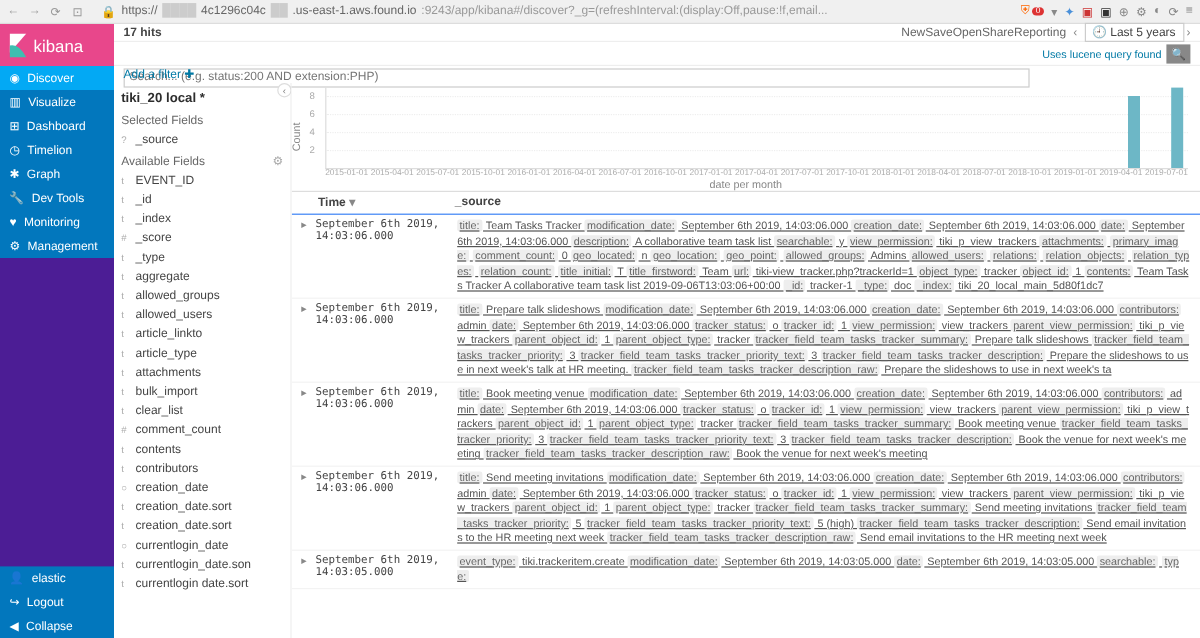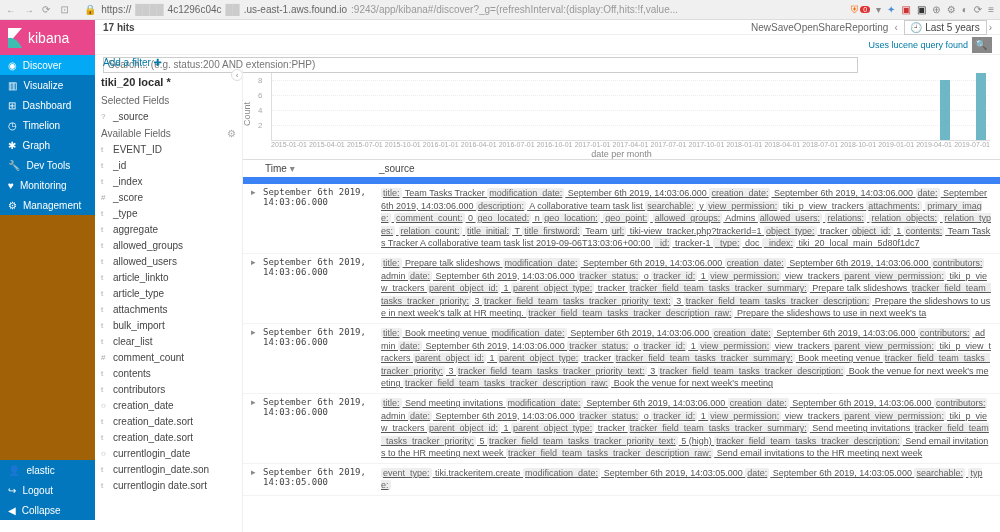--- a/index.html
+++ b/index.html
@@ -7,21 +7,21 @@
 
 
 .browser-bar { height: 20px; background: #f0f0f0; display: flex; align-items: center; padding: 0 6px; border-bottom: 1px solid #ddd; font-size: 10px; }
 .browser-bar .nav-btns { display: flex; gap: 8px; margin-right: 10px; color: #999; }
 .browser-bar .url-area { flex: 1; display: flex; align-items: center; gap: 4px; color: #666; padding: 0 4px; }
 .browser-bar .url-area .lock { color: #888; }
 .browser-bar .right-icons { display: flex; gap: 6px; color: #888; align-items: center; }
 .badge { background: #d33; color: #fff; border-radius: 7px; font-size: 7px; padding: 0 3px; margin-left: -4px; }
 
 
-.sidebar { position: absolute; left: 0; top: 20px; width: 95px; bottom: 12px; background: #a16207; color: #fff; }
+.sidebar { position: absolute; left: 0; top: 20px; width: 95px; bottom: 0; background: #4c1d95; color: #fff; }
 .sidebar .logo { height: 35px; display: flex; align-items: center; padding-left: 8px; font-size: 14px; font-weight: 300; background: #e8478b; }
 .sidebar .logo svg { margin-right: 4px; }
 .sidebar .nav { background: #0277bd; }
 .sidebar .nav-item { height: 20px; display: flex; align-items: center; padding-left: 8px; font-size: 10px; gap: 6px; cursor: pointer; }
 .sidebar .nav-item.active { background: #03a9f4; }
 .sidebar .bottom { position: absolute; bottom: 0; left: 0; right: 0; }
 
 
 .main { position: absolute; left: 95px; top: 20px; right: 0; bottom: 0; background: #fff; display: flex; flex-direction: column; }
 
@@ -55,21 +55,21 @@
 
 .chart { height: 90px; position: relative; padding: 0 10px 18px 28px; }
 .chart .ylabel { position: absolute; left: 4px; top: 50%; transform: translate(-50%,-50%) rotate(-90deg); font-size: 9px; color: #888; }
 .chart .plot { position: absolute; left: 28px; right: 10px; top: 4px; bottom: 18px; border-bottom: 1px solid #ddd; border-left: 1px solid #ddd; }
 .chart .gridline { position: absolute; left: 0; right: 0; border-top: 1px dotted #eee; }
 .chart .ytick { position: absolute; left: -14px; font-size: 8px; color: #aaa; transform: translateY(-50%); }
 .chart .bar { position: absolute; width: 10px; background: #6db7c6; bottom: 0; }
 .chart .xaxis { position: absolute; left: 28px; right: 10px; bottom: 10px; height: 8px; display: flex; justify-content: space-between; font-size: 7px; color: #aaa; }
 .chart .xlabel { position: absolute; left: 0; right: 0; bottom: 0; text-align: center; font-size: 9px; color: #888; }
 
-.table-header { display: flex; padding: 3px 8px; border-top: 1px solid #ddd; border-bottom: 7px solid #3b82f6; font-size: 10px; font-weight: normal; }
+.table-header { display: flex; padding: 3px 8px; border-top: 1px solid #ddd; border-bottom: 1px solid #3b82f6; font-size: 10px; font-weight: bold; }
 .table-header .col-time { width: 128px; padding-left: 14px; }
 .table-header .col-src { flex: 1; }
 
 .docs { flex: 1; overflow-y: auto; font-family: Menlo, Consolas, monospace; font-size: 9px; color: #555; }
 .doc-row { display: flex; border-bottom: 1px solid #f3f3f3; padding: 3px 8px; }
 .doc-row .expander { width: 12px; color: #888; }
 .doc-row .time { width: 118px; color: #444; font-family: Menlo, monospace; }
 .doc-row .source { flex: 1; line-height: 1.4; word-break: break-all; text-decoration: underline; }
 .doc-row .k { background: #eee; color: #666; padding: 0 2px; border-radius: 2px; margin-right: 1px; }
 </style>
@@ -83,21 +83,21 @@
     <span>⟳</span>
   </div>
   <span style="margin-right:12px;color:#999">⊡</span>
   <div class="url-area">
     <span class="lock">🔒</span>
     <span>https://</span>
     <span style="color:#ccc">████</span>
     <span>4c1296c04c</span>
     <span style="color:#ccc">██</span>
     <span>.us-east-1.aws.found.io</span>
-    <span style="color:#999">:9243/app/kibana#/discover?_g=(refreshInterval:(display:Off,hits:!f,value...</span>
+    <span style="color:#999">:9243/app/kibana#/discover?_g=(refreshInterval:(display:Off,pause:!f,email...</span>
   </div>
   <div class="right-icons">
     <span style="color:#f60">⛨</span>
       <span class="badge">0</span>
     <span>▾</span>
     <span style="color:#4a90d9">✦</span>
     <span style="color:#c33">▣</span>
     <span style="color:#333">▣</span>
     <span>⊕</span>
     <span>⚙</span>

